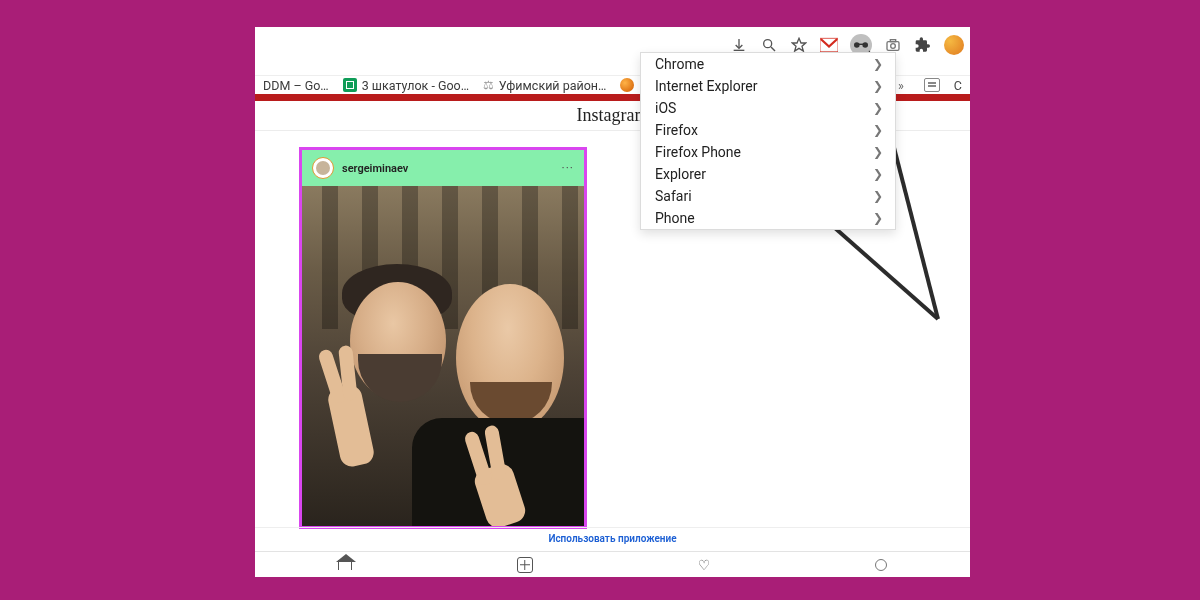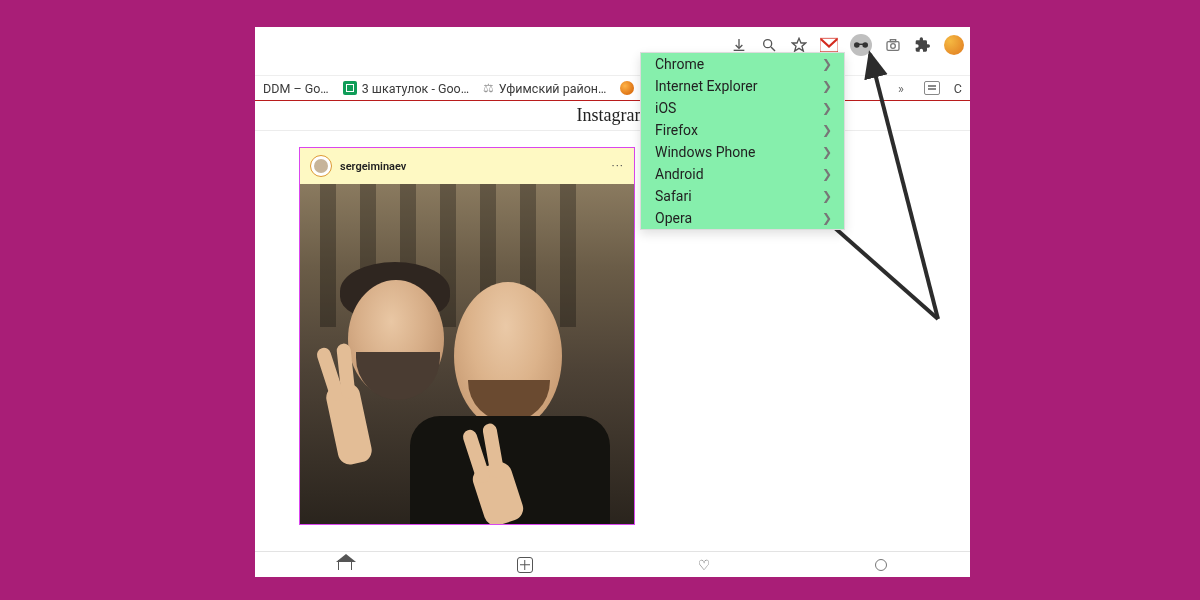--- a/index.html
+++ b/index.html
@@ -65,21 +65,21 @@
     position:absolute;
     top:48px; left:0; right:0;
     height:26px;
     display:flex;
     align-items:center;
     padding: 0 8px;
     gap: 14px;
     font-size: 12.5px;
     color:#3b3b3b;
     border-top:1px solid #eee;
-    border-bottom:1px solid #b91c1c;
+    border-bottom:7px solid #b91c1c;
   }
   .bm-item { display:flex; align-items:center; gap:5px; cursor:pointer; white-space:nowrap; }
   .bm-icon { width:14px; height:14px; display:inline-block; }
   .bm-sheets { background:#0f9d58; border-radius:2px; position:relative; }
   .bm-sheets::after { content:""; position:absolute; left:3px; right:3px; top:3px; bottom:3px; border:1px solid #fff; }
   .bm-scales { font-size:12px; color:#999; }
   .bm-orange { width:14px; height:14px; border-radius:50%; background:radial-gradient(circle at 35% 35%, #ffb347,#d15a00); }
   .bm-yellow { width:14px; height:14px; background:#f7d13d; transform:skewX(-10deg); }
   .bm-overflow { margin-left:auto; color:#666; padding:0 6px; }
   .bm-reader { width:16px; height:14px; border:1.5px solid #888; border-radius:2px; position:relative; }
@@ -97,23 +97,23 @@
   .insta-logo {
     font-family: "Brush Script MT", cursive;
     font-size:18px;
     color:#222;
   }
   
   .post {
     position:absolute;
     top:120px;
     left:44px;
-    width:336px;
-    background:#fef9c3;
-    border:1px solid #d946ef;
+    width:288px;
+    background:#86efac;
+    border:3px solid #d946ef;
   }
   .post-head {
     height:36px;
     display:flex; align-items:center;
     padding:0 10px;
     gap:8px;
   }
   .post-avatar {
     width:22px; height:22px; border-radius:50%;
     background:#fff; border:1.5px solid #d93; position:relative;
@@ -180,22 +180,22 @@
   .nav-add { border:1.5px solid #555; border-radius:3px; position:relative;}
   .nav-add::before{content:"";position:absolute;left:50%;top:2px;bottom:2px;width:1.5px;background:#555;transform:translateX(-50%);}
   .nav-add::after{content:"";position:absolute;top:50%;left:2px;right:2px;height:1.5px;background:#555;transform:translateY(-50%);}
   .nav-heart { font-size:14px; color:#666; }
   .nav-prof { width:12px;height:12px;border-radius:50%;border:1.5px solid #777;}
 
   
   .dropdown {
     position:absolute;
     top:52px; left:640px;
-    width:205px;
-    background:#86efac;
+    width:256px;
+    background:#ffffff;
     border:1px solid #dcdcdc;
     box-shadow:0 4px 10px rgba(0,0,0,.12);
     z-index:30;
   }
   .dd-item {
     display:flex; align-items:center; justify-content:space-between;
     padding:3px 12px 3px 14px;
     font-size:14px; color:#222;
     cursor:pointer;
   }
@@ -311,20 +311,21 @@
           <div class="finger f1"></div>
           <div class="finger f2"></div>
         </div>
       <div class="hand h2">
           <div class="finger f1"></div>
           <div class="finger f2"></div>
         </div>
     </div>
   </div>
 
+  <div class="insta-cta">Использовать приложение</div>
   <div class="insta-nav">
     <span class="nav-ic nav-home"></span>
     <span class="nav-ic nav-add"></span>
     <span class="nav-heart">♡</span>
     <span class="nav-ic nav-prof"></span>
   </div>
 </div>
 
 <div class="dropdown">
   <div class="dd-item">
@@ -337,33 +338,33 @@
   </div>
   <div class="dd-item">
     <span>iOS</span>
     <span class="dd-chev">❯</span>
   </div>
   <div class="dd-item">
     <span>Firefox</span>
     <span class="dd-chev">❯</span>
   </div>
   <div class="dd-item">
-    <span>Windows Phone</span>
-    <span class="dd-chev">❯</span>
-  </div>
-  <div class="dd-item">
-    <span>Android</span>
+    <span>Firefox Phone</span>
+    <span class="dd-chev">❯</span>
+  </div>
+  <div class="dd-item">
+    <span>Explorer</span>
     <span class="dd-chev">❯</span>
   </div>
   <div class="dd-item">
     <span>Safari</span>
     <span class="dd-chev">❯</span>
   </div>
   <div class="dd-item">
-    <span>Opera</span>
+    <span>Phone</span>
     <span class="dd-chev">❯</span>
   </div>
 </div>
 
 <svg class="annot" width="1200" height="600">
   <defs>
     <marker id="arrowhead" markerWidth="8" markerHeight="8" refX="6" refY="3" orient="auto">
       <polygon points="0 0, 7 3, 0 6" fill="#2c2c2c"></polygon>
     </marker>
   </defs>

